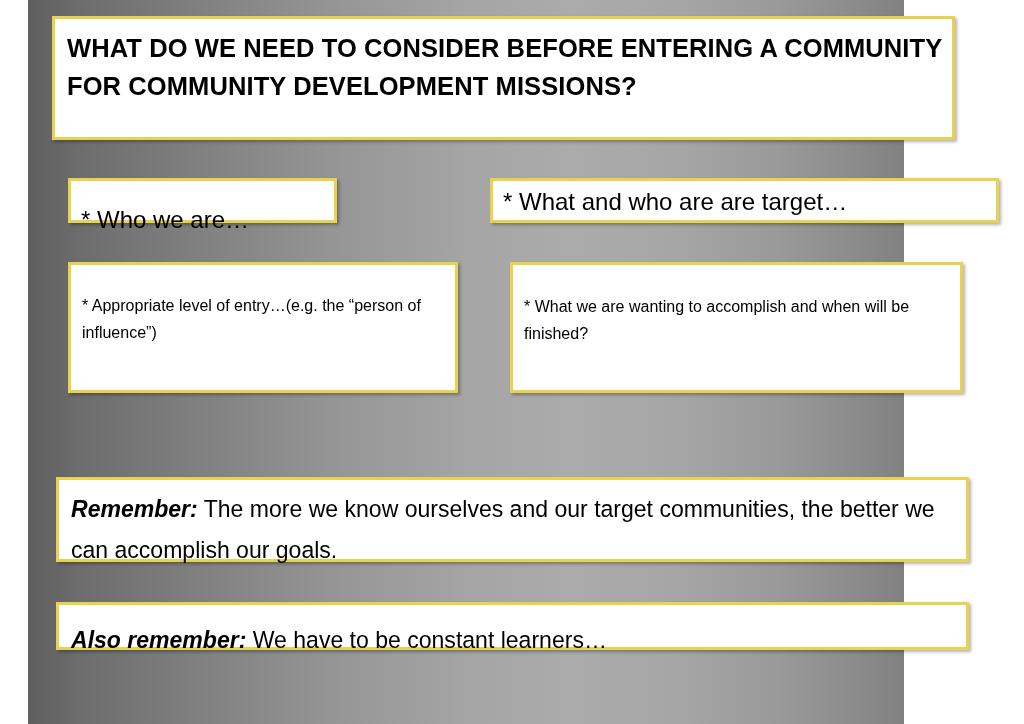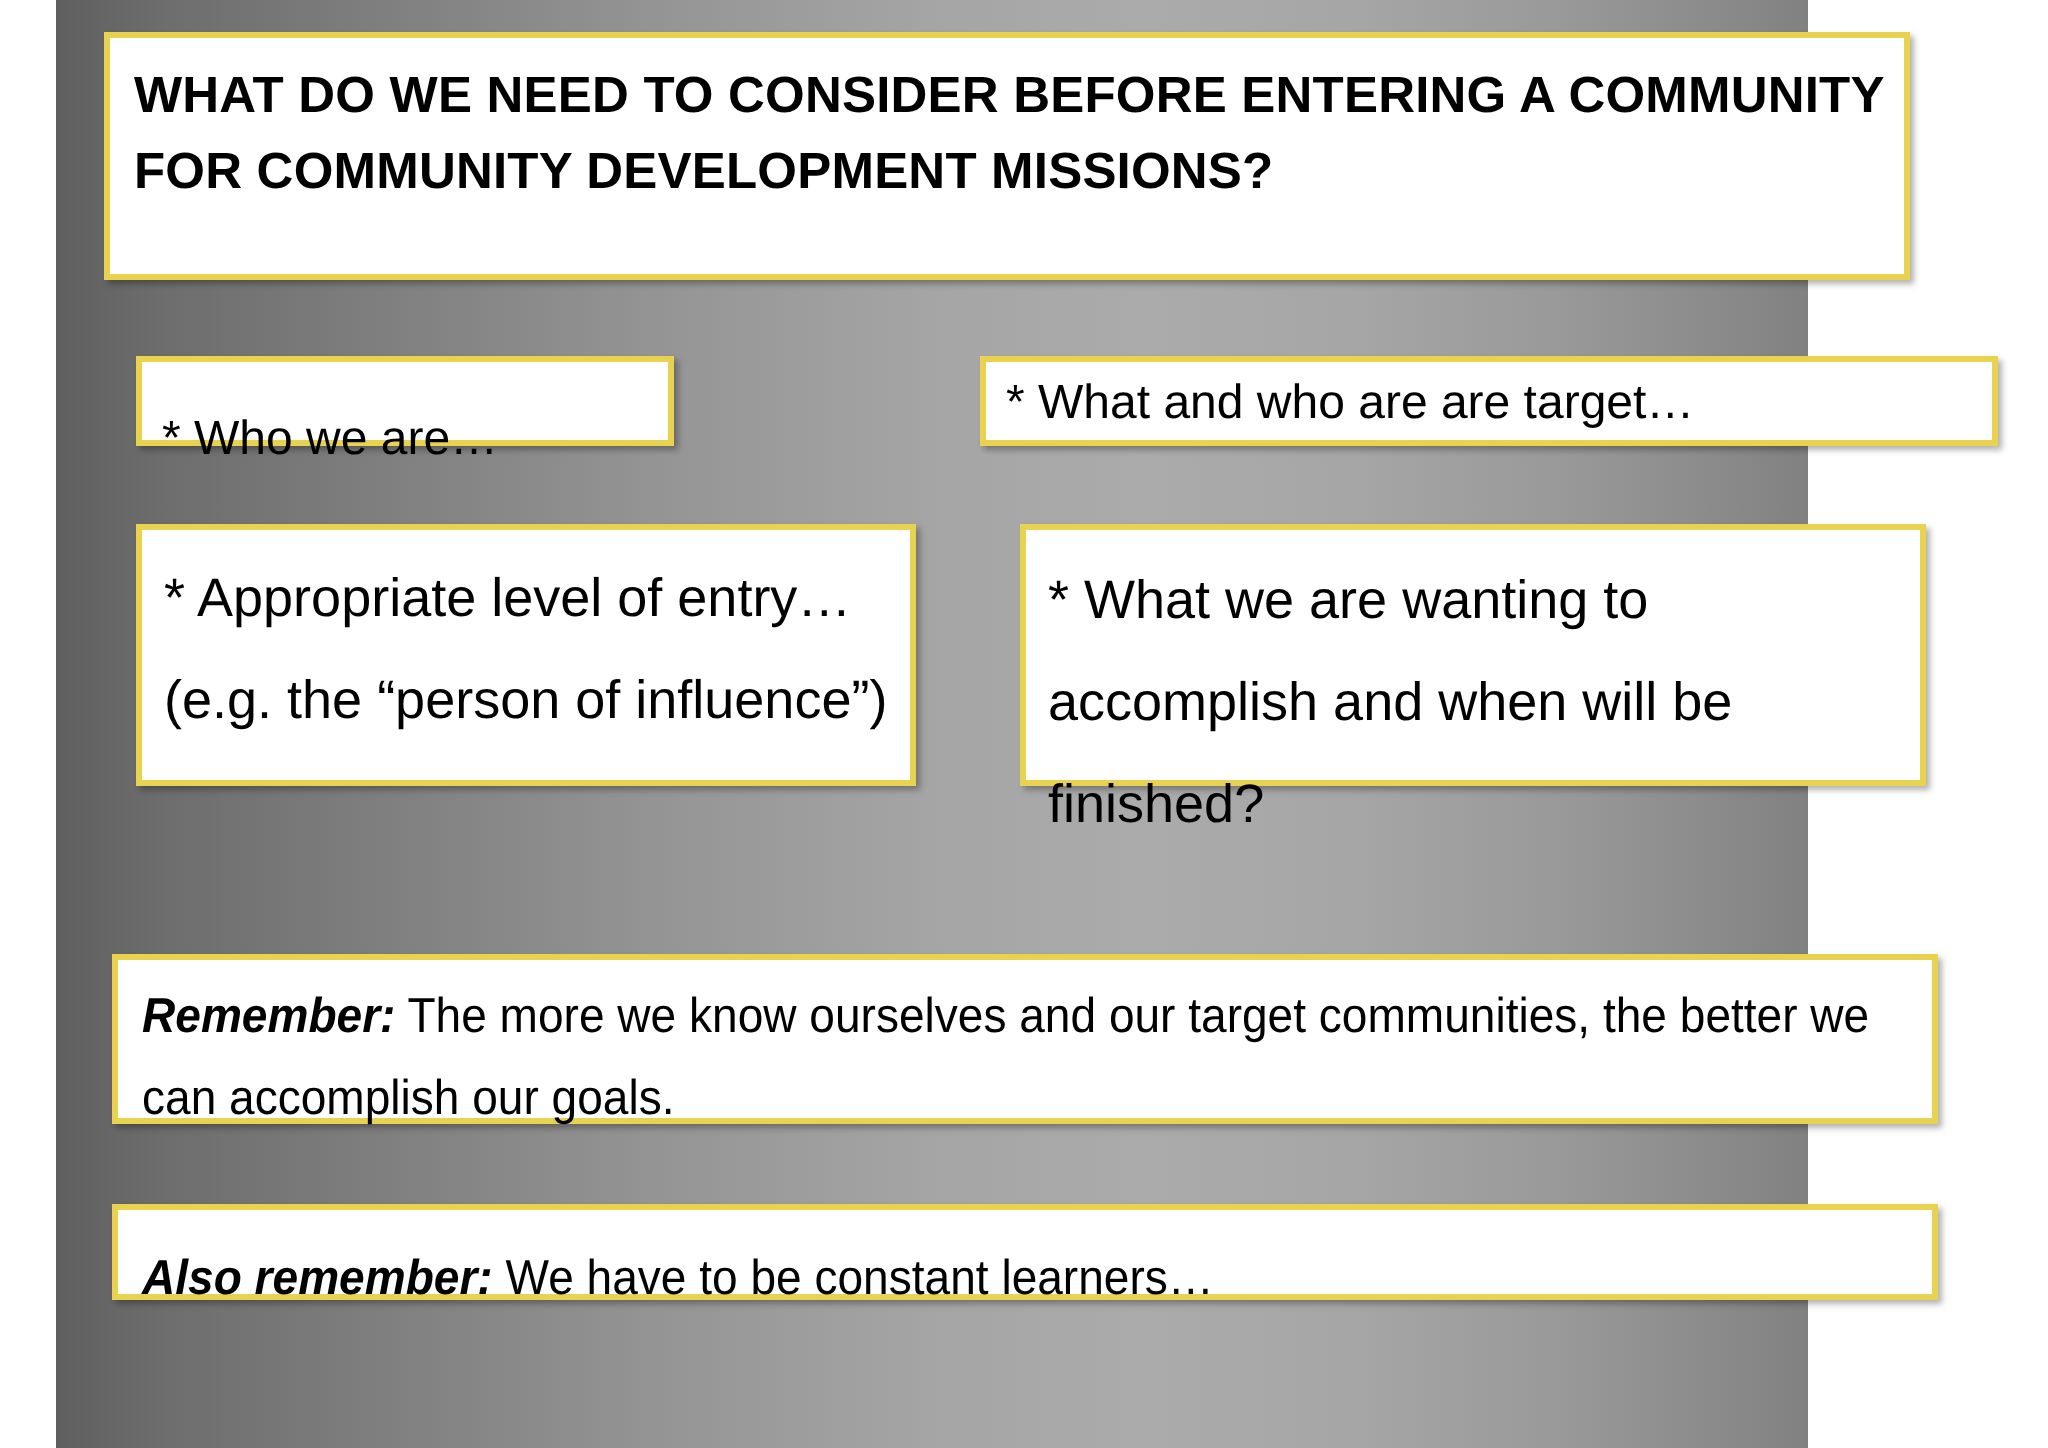--- a/index.html
+++ b/index.html
@@ -92,22 +92,23 @@
     padding: 9px 0 0 11px;
   }
   #card-accomplish {
     left: 482px;
     top: 262px;
     width: 453px;
     height: 131px;
     padding: 10px 0 0 11px;
   }
   #card-entry .txt, #card-accomplish .txt {
-    font-size: 27px;
-    line-height: 51px;
+    font-size: 16px;
+    line-height: 27px;
+    margin-top: 18px;
   }
 
   
   #card-remember {
     left: 28px;
     top: 477px;
     width: 913px;
     height: 85px;
     padding: 8px 16px 0 12px;
   }

